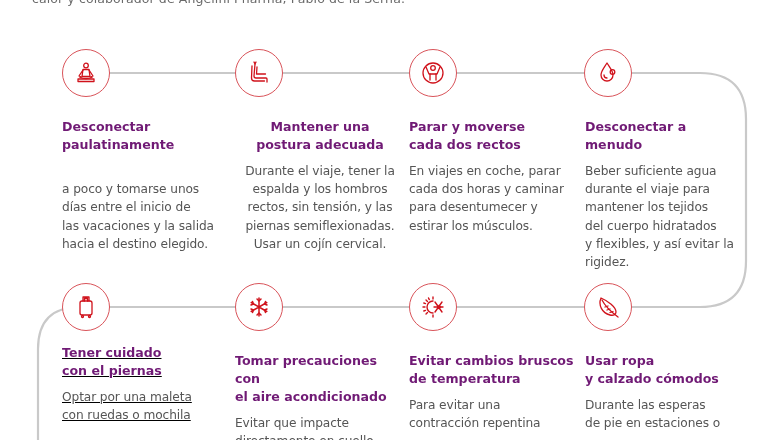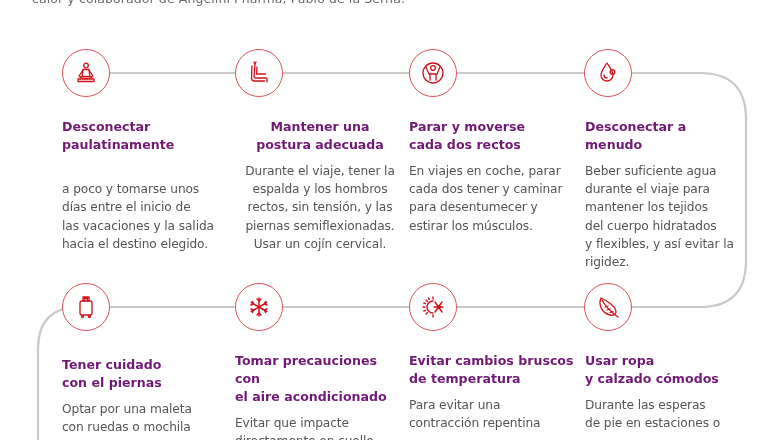--- a/index.html
+++ b/index.html
@@ -57,21 +57,21 @@
 <div class="step" style="left:62px;top:118px;">
   <p class="step-title"><span>Desconectar</span><br><span>paulatinamente</span></p>
   <p class="step-body"><br><span>a poco y tomarse unos</span><br><span>días entre el inicio de</span><br><span>las vacaciones y la salida</span><br><span>hacia el destino elegido.</span></p>
 </div>
 <div class="step" style="left:235px;top:118px;text-align:center;">
   <p class="step-title"><span>Mantener una</span><br><span>postura adecuada</span></p>
   <p class="step-body"><span>Durante el viaje, tener la</span><br><span>espalda y los hombros</span><br><span>rectos, sin tensión, y las</span><br><span>piernas semiflexionadas.</span><br><span>Usar un cojín cervical.</span></p>
 </div>
 <div class="step" style="left:409px;top:118px;">
   <p class="step-title"><span>Parar y moverse</span><br><span>cada dos rectos</span></p>
-  <p class="step-body"><span>En viajes en coche, parar</span><br><span>cada dos tener y caminar</span><br><span>para desentumecer y</span><br><span>estirar los músculos.</span></p>
+  <p class="step-body"><span>En viajes en coche, parar</span><br><span>cada dos horas y caminar</span><br><span>para desentumecer y</span><br><span>estirar los músculos.</span></p>
 </div>
 <div class="step" style="left:585px;top:118px;width:150px;">
   <p class="step-title"><span>Desconectar a menudo</span></p>
   <p class="step-body"><span>Beber suficiente agua</span><br><span>durante el viaje para</span><br><span>mantener los tejidos</span><br><span>del cuerpo hidratados</span><br><span>y flexibles, y así evitar la</span><br><span>rigidez.</span></p>
 </div>
 
 <div class="icon-circle" style="left:62px;top:283px;">
   <svg viewBox="0 0 28 28" fill="none" stroke="#d0121b" stroke-width="1.3" stroke-linecap="round" stroke-linejoin="round">
     <path d="M11 8 V4 h6 v4 M12.5 8 V5.5 h3 V8"></path>
     <rect x="8" y="8" width="12" height="14" rx="2"></rect>
@@ -96,21 +96,21 @@
   </svg>
 </div>
 <div class="icon-circle" style="left:584px;top:283px;">
   <svg viewBox="0 0 28 28" fill="none" stroke="#d0121b" stroke-width="1.3" stroke-linecap="round" stroke-linejoin="round">
     <path d="M7 5 C4 12 8 20 16 22 C20 23 22 21 22 19 C22 14 14 8 7 5 z"></path>
     <path d="M8 7 C11 13 16 18 24 24"></path>
     <path d="M11 14 l3 -1 M13 17 l3 -1 M16 19.5 l3 -1"></path>
   </svg>
 </div>
 
-<div class="step" style="left:62px;top:356px;">
+<div class="step" style="left:62px;top:344px;text-decoration:underline;">
   <p class="step-title"><span>Tener cuidado</span><br><span>con el piernas</span></p>
   <p class="step-body"><span>Optar por una maleta</span><br><span>con ruedas o mochila</span></p>
 </div>
 <div class="step" style="left:235px;top:352px;">
   <p class="step-title"><span>Tomar precauciones con</span><br><span>el aire acondicionado</span></p>
   <p class="step-body"><span>Evitar que impacte</span><br><span>directamente en cuello</span></p>
 </div>
 <div class="step" style="left:409px;top:352px;">
   <p class="step-title"><span>Evitar cambios bruscos</span><br><span>de temperatura</span></p>
   <p class="step-body"><span>Para evitar una</span><br><span>contracción repentina</span></p>

